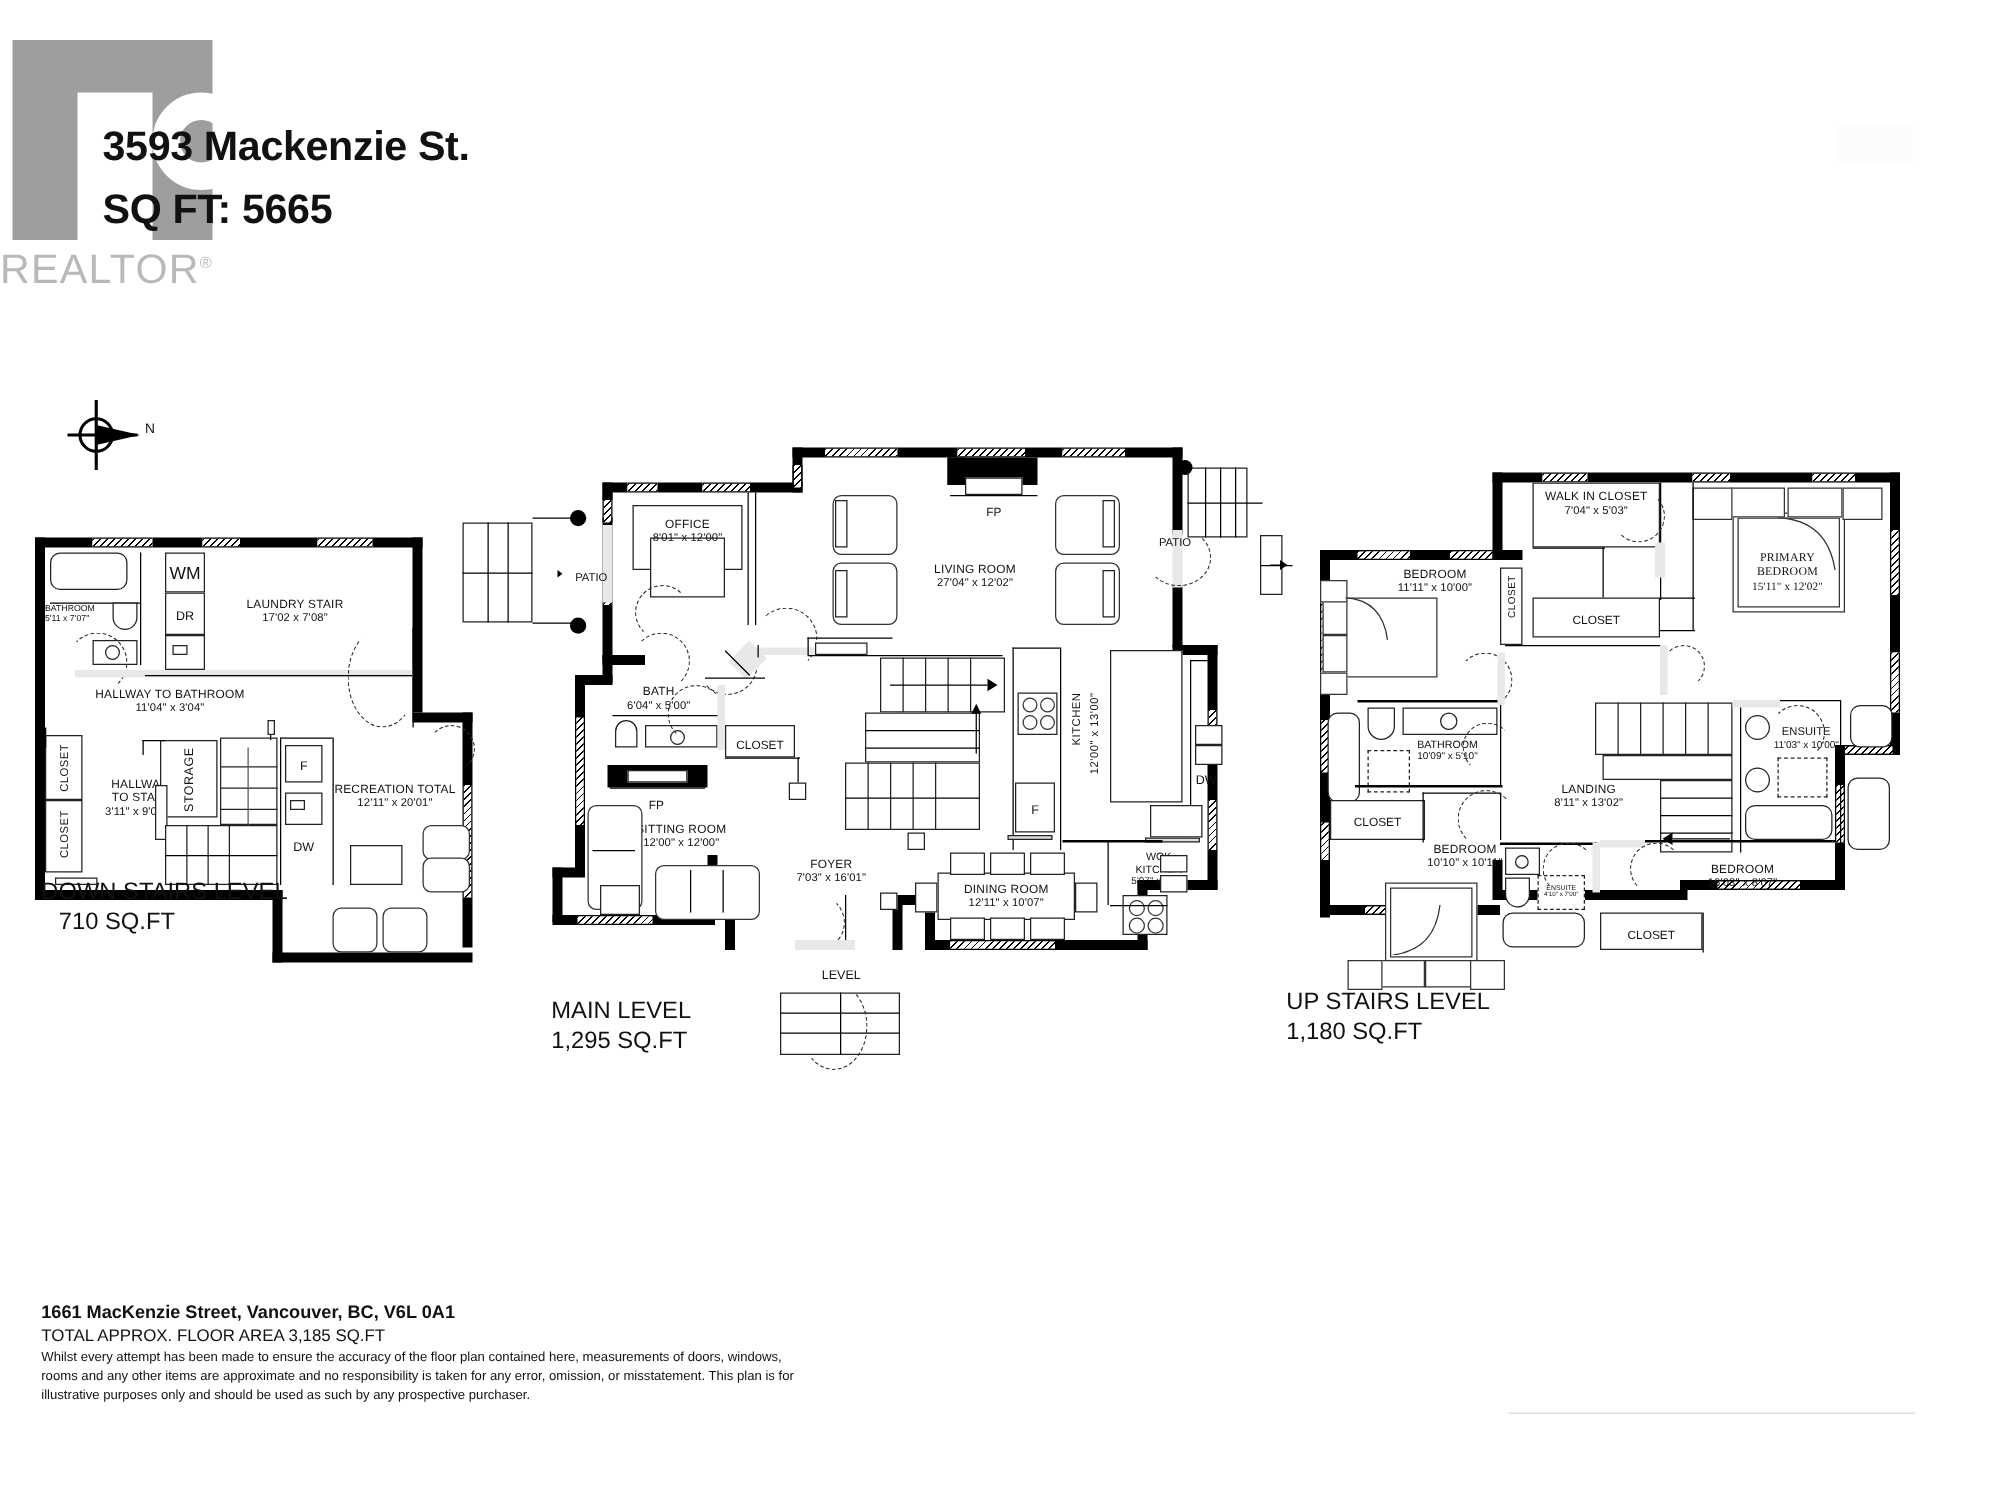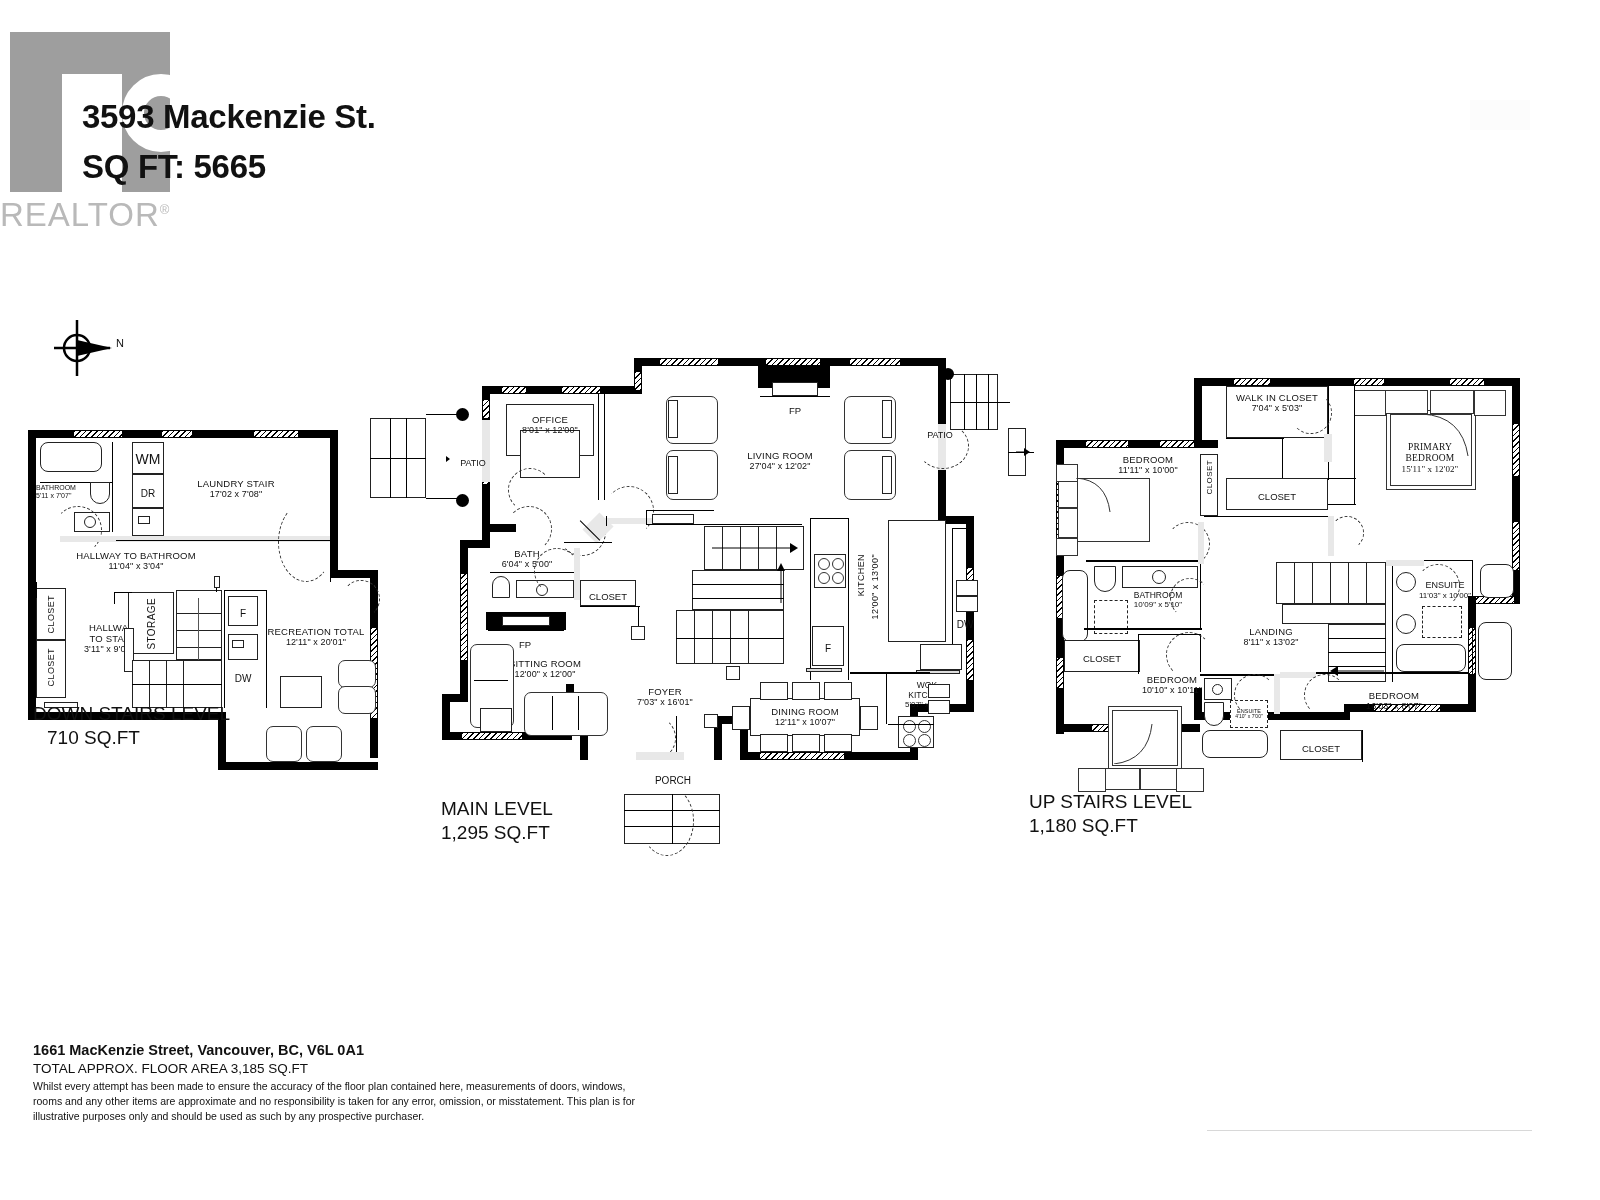--- a/index.html
+++ b/index.html
@@ -413,21 +413,21 @@
   <div class="lbl" style="left:190px;top:328px;width:110px;">
     <div class="n">FOYER</div>
     <div class="d">7'03" x 16'01"</div>
   </div>
   <div class="arc" style="left:212px;top:358px;width:44px;height:44px;transform:rotate(-90deg);"></div>
   <div class="tl" style="left:256px;top:358px;width:1px;height:38px;"></div>
   <div class="box" style="left:160px;top:356px;width:14px;height:14px;"></div>
   <div class="box" style="left:284px;top:356px;width:14px;height:14px;"></div>
 
   <div class="gap" style="left:216px;top:394px;width:48px;height:8px;"></div>
-  <div class="lbl" style="left:204px;top:412px;width:98px;"><span style="font-size:10px;">PORCH</span></div>
+  <div class="lbl" style="left:204px;top:412px;width:98px;"><span style="font-size:10px;">LEVEL</span></div>
   <div class="box" style="left:204px;top:436px;width:96px;height:50px;"></div>
   <div class="tl" style="left:204px;top:452px;width:96px;height:1px;"></div>
   <div class="tl" style="left:204px;top:468px;width:96px;height:1px;"></div>
   <div class="tl" style="left:252px;top:436px;width:1px;height:50px;"></div>
   <div class="arc" style="left:212px;top:436px;width:70px;height:54px;transform:rotate(-90deg);"></div>
 
   <div class="w" style="left:66px;top:254px;width:80px;height:18px;"></div>
   <div class="box" style="left:82px;top:258px;width:48px;height:10px;"></div>
   <div class="tl" style="left:68px;top:272px;width:76px;height:1px;"></div>
   <div class="lbl" style="left:80px;top:276px;width:50px;"><span style="font-size:9.5px;">FP</span></div>

